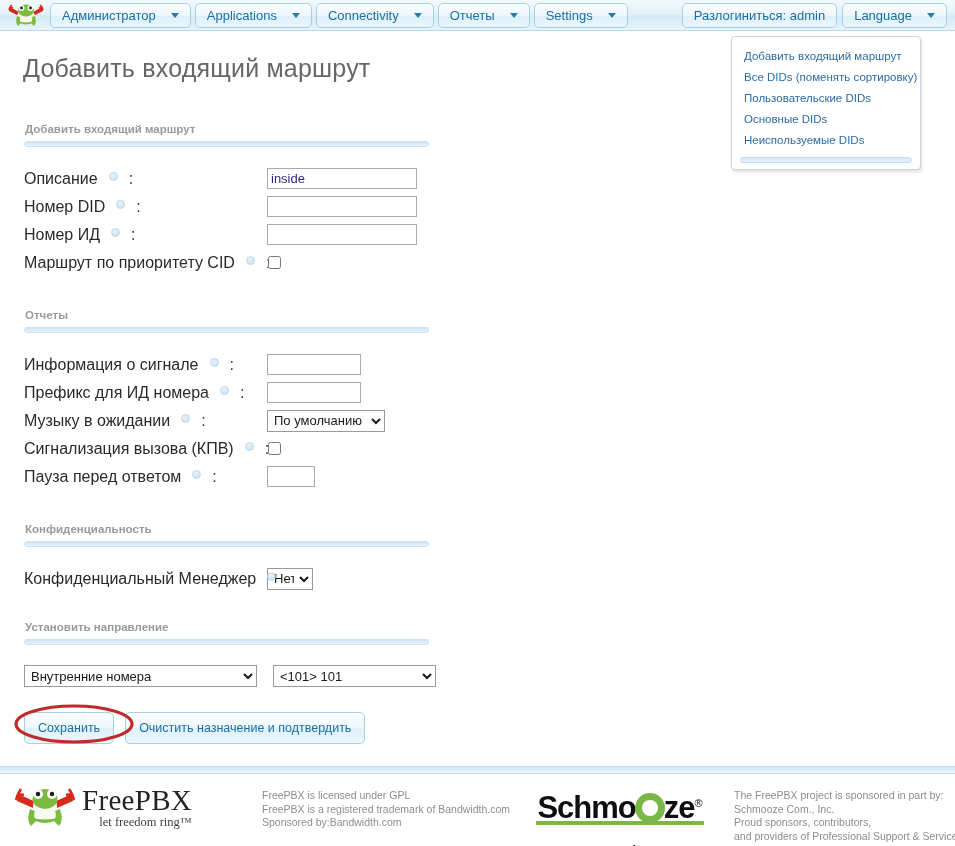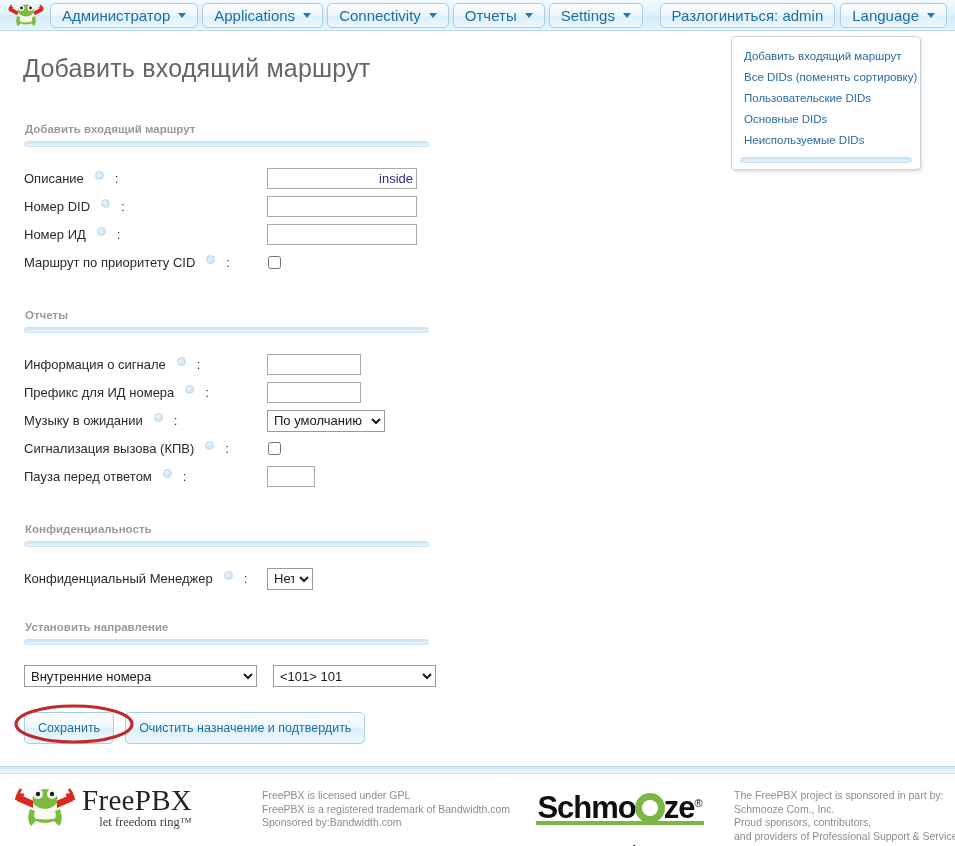--- a/index.html
+++ b/index.html
@@ -25,29 +25,29 @@
   }
   .nav-logo {
     width: 40px; height: 27px;
     margin-right: 4px;
     flex: 0 0 auto;
     position: relative;
   }
   .nav-btn {
     display: inline-flex;
     align-items: center;
-    gap: 8px;
+    gap: 15px;
     height: 25px;
     padding: 0 11px;
     margin-right: 4px;
     border: 1px solid #a9cfe4;
     border-radius: 5px;
     background: linear-gradient(to bottom, #fbfdfe 0%, #edf7fc 50%, #dcf0f9 51%, #eaf6fc 100%);
     color: #1c6ea4;
-    font-size: 15px;
+    font-size: 13px;
     white-space: nowrap;
     cursor: pointer;
   }
   .nav-btn .caret {
     width: 0; height: 0;
     border-left: 4px solid transparent;
     border-right: 4px solid transparent;
     border-top: 5px solid #2a79ad;
     display:inline-block;
   }
@@ -118,21 +118,21 @@
 
   .rows { margin-top: 18px; }
   .frow {
     display: flex;
     align-items: center;
     height: 27px;
     margin-bottom: 1px;
   }
   .flabel {
     width: 243px;
-    font-size: 13px;
+    font-size: 16px;
     color: #2a2a2a;
     display: flex;
     align-items: baseline;
     gap: 8px;
     white-space: nowrap;
   }
   .help-dot {
     display: inline-block;
     width: 9px; height: 9px;
     border-radius: 50%;
@@ -148,21 +148,20 @@
 
   input[type="text"].tin {
     height: 21px;
     border: 1px solid #aaaaaa;
     background: #ffffff;
     font-family: "Liberation Sans", sans-serif;
     font-size: 13px;
     color: #2b2b7f;
     padding: 1px 3px;
     outline: none;
-    text-align: right;
   }
   .w-desc { width: 150px; }
   .w-mid  { width: 94px; }
   .w-small{ width: 48px; }
 
   input[type="checkbox"].cbx {
     width: 13px; height: 13px;
     margin: 0 0 0 1px;
     cursor: pointer;
   }

